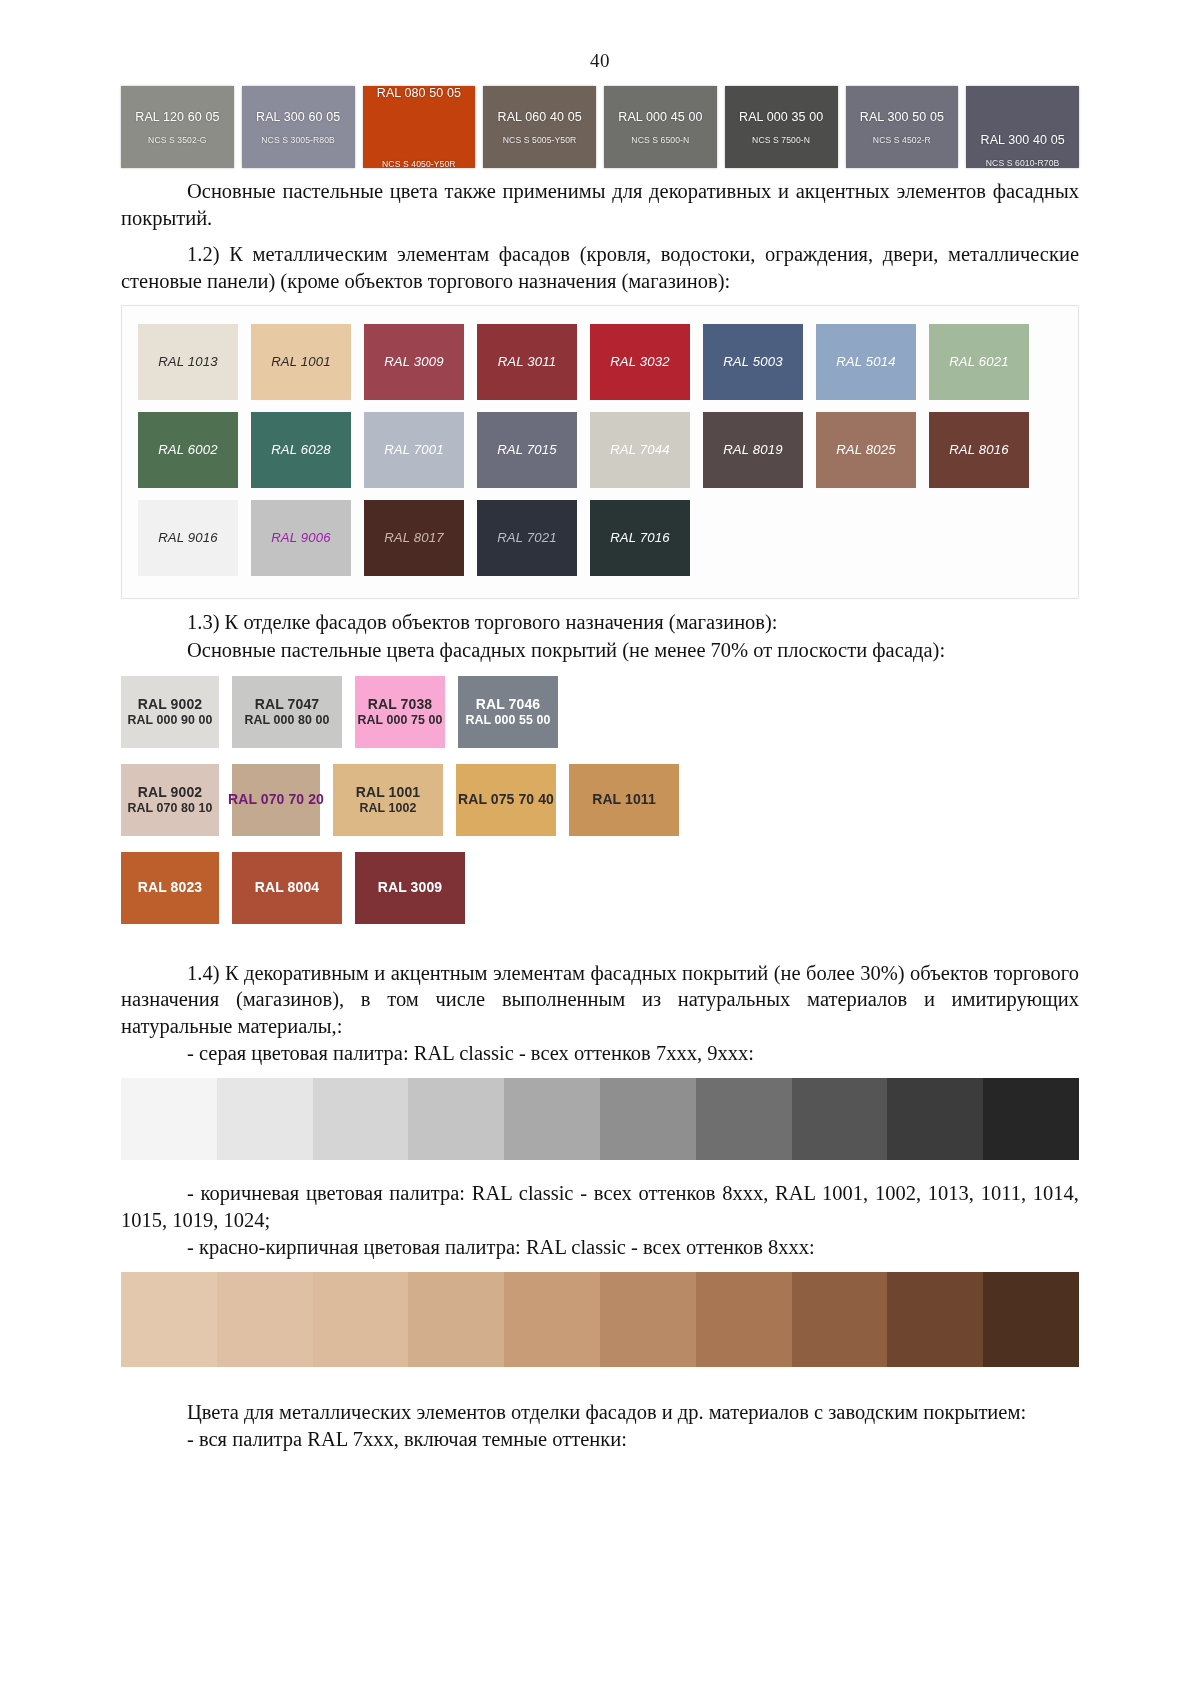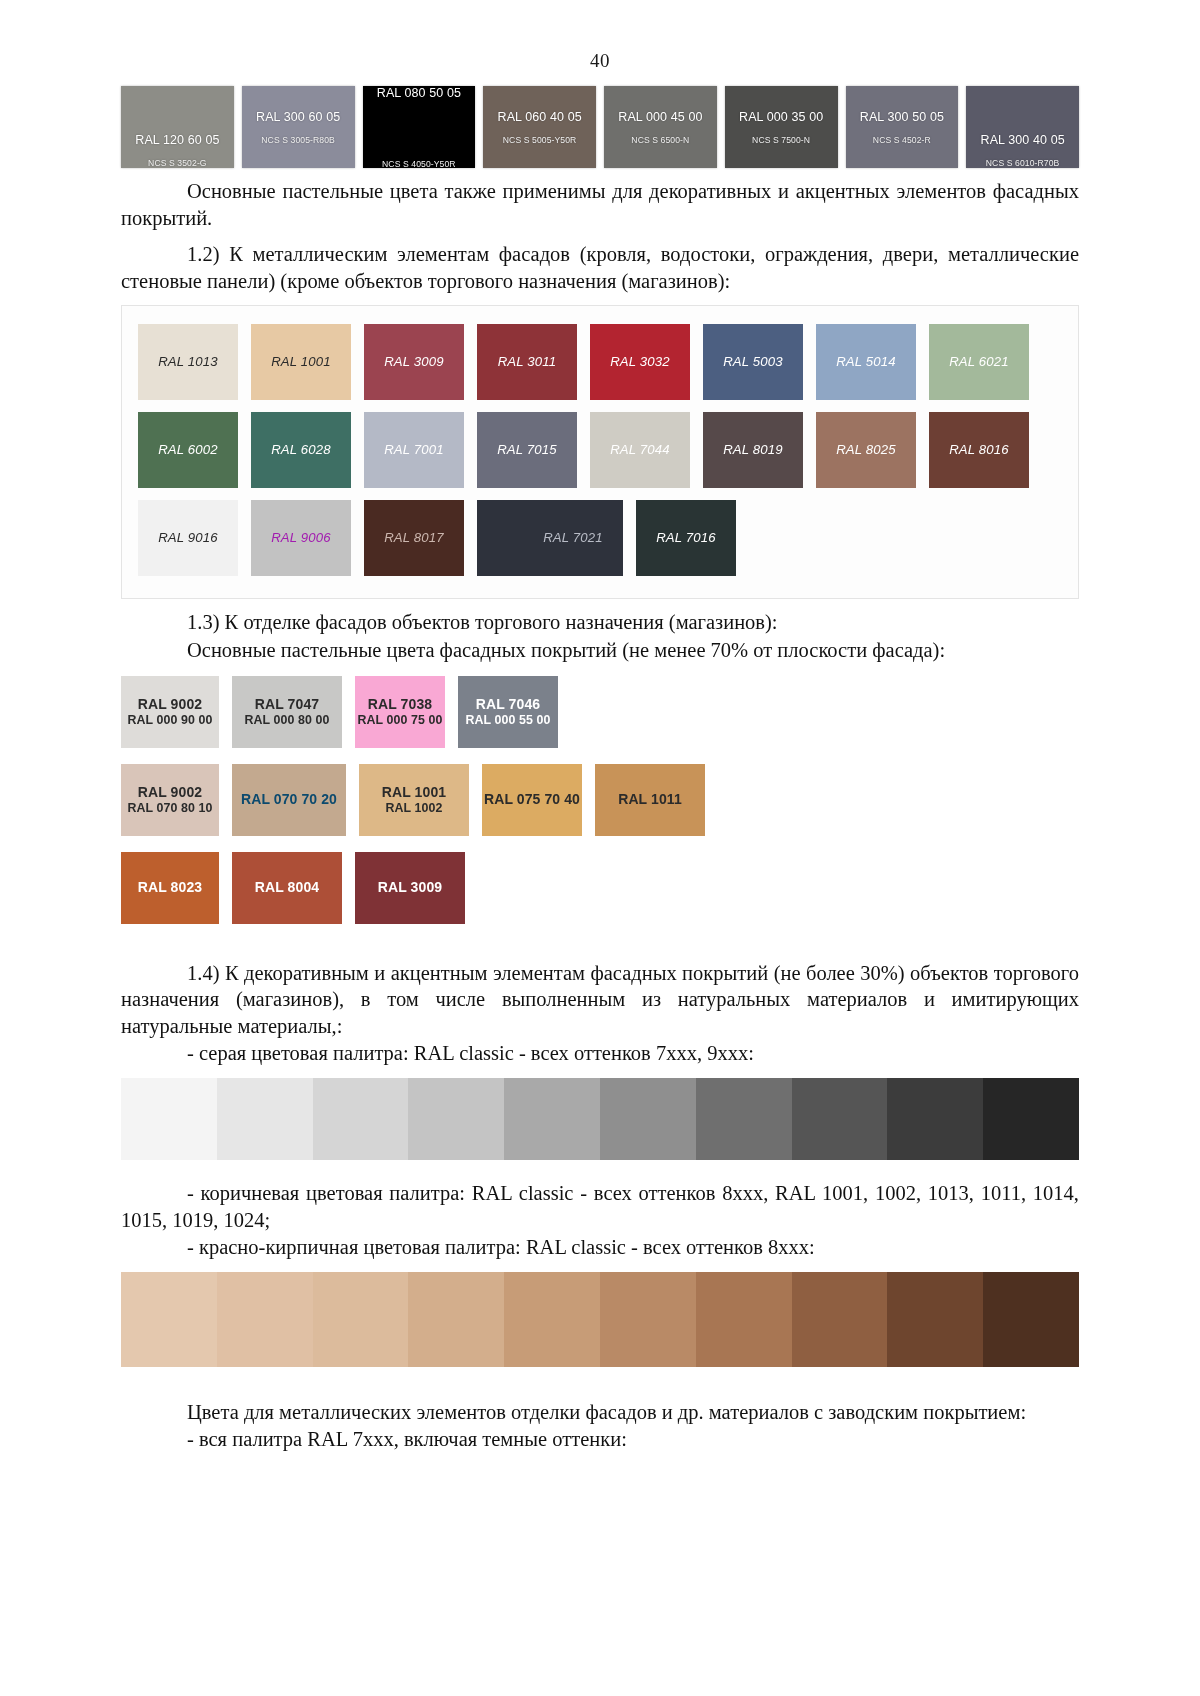--- a/index.html
+++ b/index.html
@@ -146,29 +146,29 @@
   .spacer-lg { height: 32px; }
 </style>
 </head>
 <body>
 
 <div class="page">
 
   <div class="page-number">40</div>
 
   <div class="ncs-strip" id="ncs-strip">
-      <div class="ncs-sw" style="background: rgb(141, 141, 135); justify-content: flex-end;">
+      <div class="ncs-sw" style="background: rgb(141, 141, 135);">
         <span class="ral">RAL 120 60 05</span>
         <span class="ncs">NCS S 3502-G</span>
       </div>
       <div class="ncs-sw" style="background: rgb(139, 140, 155);">
         <span class="ral">RAL 300 60 05</span>
         <span class="ncs">NCS S 3005-R80B</span>
       </div>
-      <div class="ncs-sw" style="background: #000000; gap: 48px;">
+      <div class="ncs-sw" style="background: #c2410c; gap: 48px;">
         <span class="ral">RAL 080 50 05</span>
         <span class="ncs">NCS S 4050-Y50R</span>
       </div>
       <div class="ncs-sw" style="background: rgb(111, 98, 89);">
         <span class="ral">RAL 060 40 05</span>
         <span class="ncs">NCS S 5005-Y50R</span>
       </div>
       <div class="ncs-sw" style="background: rgb(111, 111, 108);">
         <span class="ral">RAL 000 45 00</span>
         <span class="ncs">NCS S 6500-N</span>
@@ -213,21 +213,21 @@
         <div class="metal-sw" style="background: rgb(107, 109, 124); color: #ffffff;">RAL 7015</div>
         <div class="metal-sw" style="background: rgb(207, 204, 196); color: rgb(255, 255, 255);">RAL 7044</div>
         <div class="metal-sw" style="background: rgb(86, 73, 74); color: rgb(255, 255, 255);">RAL 8019</div>
         <div class="metal-sw" style="background: rgb(156, 115, 97); color: rgb(255, 255, 255);">RAL 8025</div>
         <div class="metal-sw" style="background: rgb(109, 63, 52); color: rgb(255, 255, 255);">RAL 8016</div>
       </div>
       <div class="metal-row">
         <div class="metal-sw" style="background: rgb(241, 241, 241); color: rgb(43, 43, 43);">RAL 9016</div>
         <div class="metal-sw" style="background: rgb(194, 194, 194); color: #a21caf;">RAL 9006</div>
         <div class="metal-sw" style="background: rgb(74, 42, 34); color: rgb(203, 182, 174);">RAL 8017</div>
-        <div class="metal-sw" style="background: rgb(46, 50, 60); color: rgb(184, 188, 198); padding-left: 46px;">RAL 7021</div>
+        <div class="metal-sw" style="background: rgb(46, 50, 60); color: rgb(184, 188, 198);">RAL 7021</div>
         <div class="metal-sw" style="background: rgb(41, 52, 52); color: rgb(255, 255, 255);">RAL 7016</div>
       </div>
     </div>
 
   <div class="spacer-sm"></div>
 
   <p class="body-text indent">1.3) К отделке фасадов объектов торгового назначения (магазинов):</p>
   <p class="body-text no-indent tight" style="text-indent:66px;">Основные пастельные цвета фасадных покрытий (не менее 70% от плоскости фасада):</p>
 
   <div class="retail-grid" id="retail-grid">
@@ -247,21 +247,21 @@
         <div class="retail-sw" style="background: rgb(123, 129, 139); color: rgb(255, 255, 255); width: 100px;">
           <span class="l1">RAL 7046</span>
           <span class="l2">RAL 000 55 00</span>
         </div>
       </div>
       <div class="retail-row">
         <div class="retail-sw" style="background: rgb(217, 197, 185); color: rgb(43, 43, 43); width: 98px;">
           <span class="l1">RAL 9002</span>
           <span class="l2">RAL 070 80 10</span>
         </div>
-        <div class="retail-sw single" style="background: rgb(195, 169, 143); color: #0c4a6e; width: 114px;">
+        <div class="retail-sw single" style="background: rgb(195, 169, 143); color: #701a75; width: 88px;">
           <span class="l1">RAL 070 70 20</span>
         </div>
         <div class="retail-sw" style="background: rgb(221, 184, 135); color: rgb(43, 43, 43); width: 110px;">
           <span class="l1">RAL 1001</span>
           <span class="l2">RAL 1002</span>
         </div>
         <div class="retail-sw single" style="background: rgb(220, 171, 98); color: rgb(43, 43, 43); width: 100px; text-align: center;">
           <span class="l1">RAL 075 70 40</span>
         </div>
         <div class="retail-sw single" style="background: rgb(200, 147, 88); color: rgb(43, 43, 43); width: 110px;">

